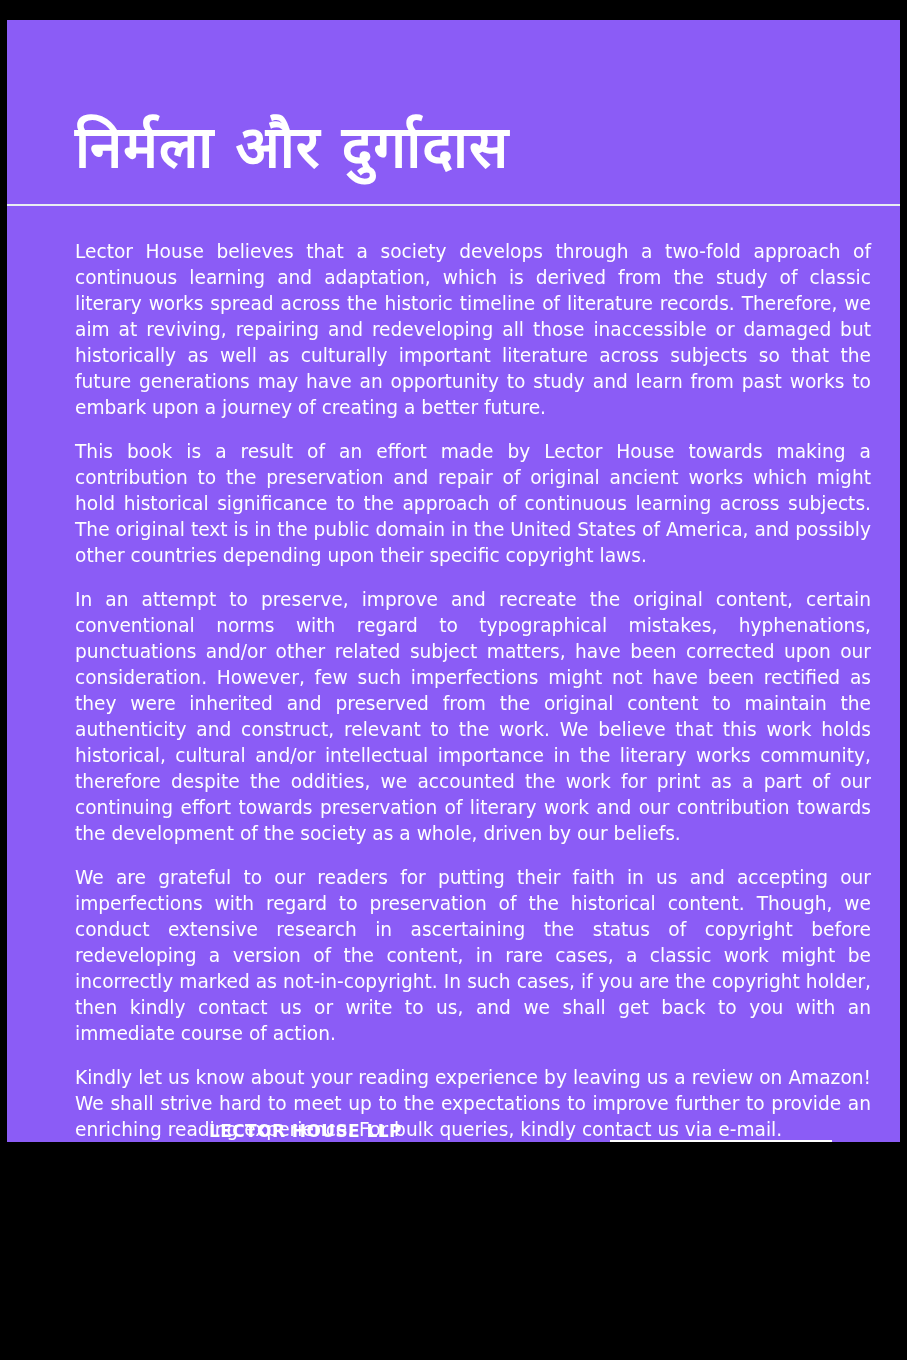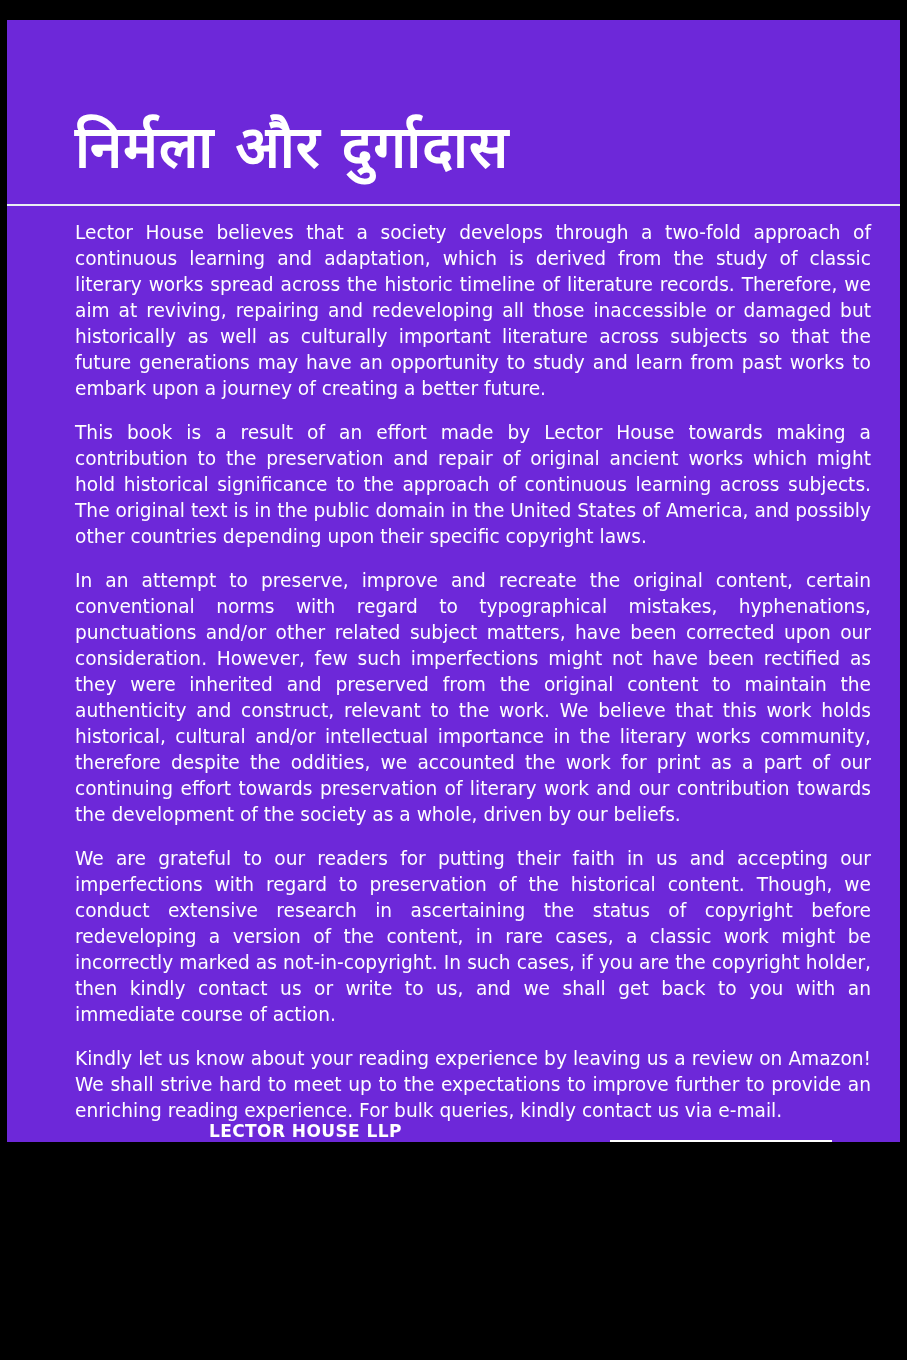--- a/index.html
+++ b/index.html
@@ -1,41 +1,41 @@
 <!DOCTYPE html>
 <html><head>
 <meta charset="utf-8">
 <style>
   html, body { margin: 0; padding: 0; background: #000; }
   .page {
     position: relative;
     width: 907px;
     height: 1156px;
     box-sizing: border-box;
-    background: #6d28d9;
+    background: #8b5cf6;
     border: solid #000;
     border-width: 20px 7px 14px 7px;
     overflow: hidden;
     font-family: "DejaVu Sans", sans-serif;
   }
   .title {
     color: #ffffff;
     font-size: 58px;
     font-weight: 600;
     letter-spacing: 1px;
     margin: 96px 0 0 68px;
     line-height: 1.1;
   }
   .divider {
     margin-top: 24px;
     height: 2px;
     width: 100%;
     background: #e9eef2;
   }
-  .content { padding: 14px 29px 0 68px; }
+  .content { padding: 14px 29px 0 68px; margin-top: 19px; }
   .content p {
     color: #ffffff;
     font-size: 18.6px;
     line-height: 26px;
     text-align: justify;
     margin: 0 0 18px 0;
   }
   
   .stripe {
     position: absolute;

